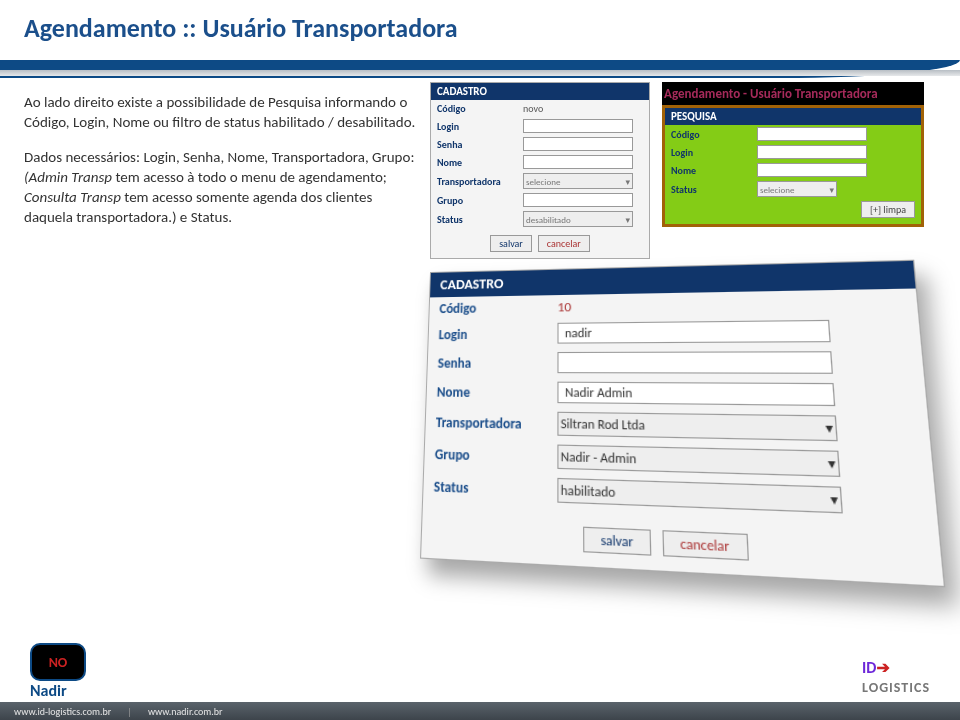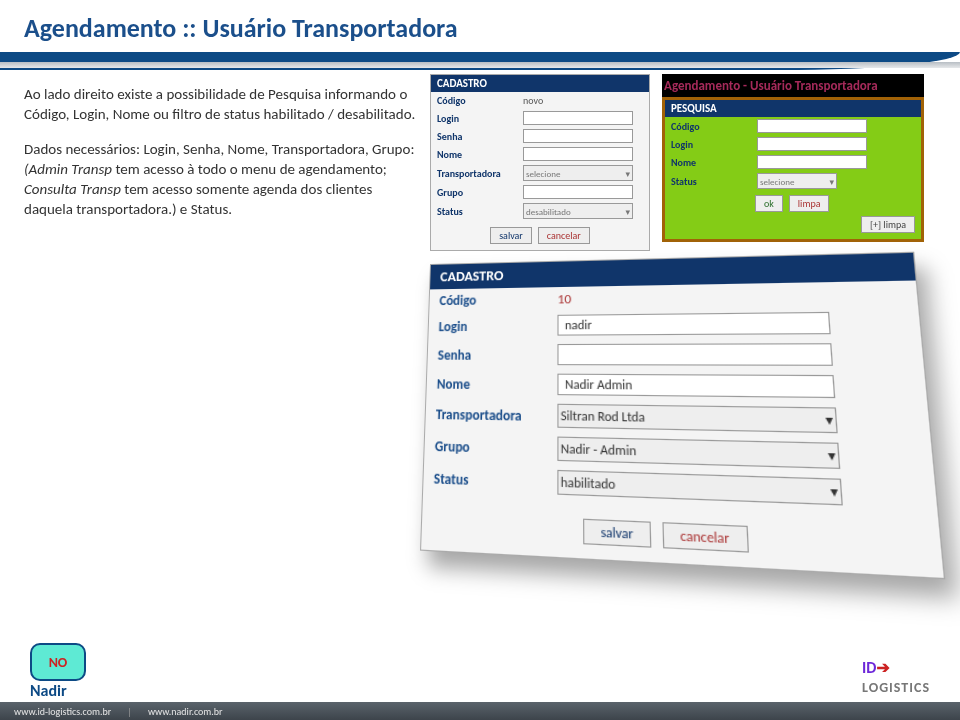--- a/index.html
+++ b/index.html
@@ -1,17 +1,17 @@
 <!DOCTYPE html>
 <html><head>
 <meta charset="utf-8">
 <style>
   *{box-sizing:border-box;margin:0;padding:0;font-family:Calibri,Arial,sans-serif}
   body{width:960px;height:720px;background:#fff;position:relative;overflow:hidden}
-  .title-bar{padding:12px 24px 8px}
+  .title-bar{padding:12px 24px 16px}
   .title{font-size:26px;font-weight:bold;color:#1B4F8B}
   .curve-band{height:18px;background:linear-gradient(#0d4a85,#0d4a85);border-radius:0 0 400px 0/0 0 40px 0;margin-bottom:4px;position:relative}
   .curve-band::after{content:'';position:absolute;left:0;right:0;top:10px;height:6px;background:linear-gradient(#b8bec4,#e6e8ea)}
   .content{position:relative;padding:10px 24px}
   .text-col{width:400px;font-size:15px;color:#333;line-height:1.35}
   .text-col p{margin-bottom:14px}
   .text-col em{font-style:italic}
   .panel{position:absolute;font-size:11px;color:#333;background:#f4f4f4;border:1px solid #aaa}
   .panel-hdr{background:#10356a;color:#fff;font-weight:bold;padding:2px 6px;font-size:11px}
   .row{display:flex;align-items:center;padding:2px 6px;gap:6px}
@@ -32,21 +32,21 @@
   #cad2{top:190px;left:430px;width:440px;transform:perspective(900px) rotateX(14deg) rotateY(-14deg) rotateZ(2deg);transform-origin:top left;box-shadow:8px 14px 18px rgba(0,0,0,.35);font-size:13px;padding-bottom:12px}
   #cad2 .lbl{font-size:13px;width:110px;color:#1a4d8a}
   #cad2 .inp{height:20px;flex:0 0 240px}
   #cad2 .sel{height:22px;flex:0 0 240px;font-size:12px;color:#333}
   #cad2 .row{padding:4px 10px}
   #cad2 .btns{display:flex;gap:10px;justify-content:center;margin-top:16px}
   #cad2 .btn{font-size:12px;padding:3px 14px}
   
   .footer{position:absolute;left:0;right:0;bottom:0;height:64px}
   .logos{position:absolute;left:30px;bottom:20px;display:flex;gap:14px;align-items:flex-end}
-  .logo-box{width:56px;height:38px;border:2px solid #0d4a85;border-radius:10px;display:flex;align-items:center;justify-content:center;font-weight:bold;color:#c22;font-size:14px;background:#5eead4}
+  .logo-box{width:56px;height:38px;border:2px solid #0d4a85;border-radius:10px;display:flex;align-items:center;justify-content:center;font-weight:bold;color:#c22;font-size:14px;background:#000000}
   .nadir-txt{font-size:16px;font-weight:bold;color:#0d4a85}
   .idlog{position:absolute;right:30px;bottom:24px;font-weight:bold;color:#777;font-size:16px}
   .idlog .id{color:#6d28d9}
   .idlog .arrow{color:#c22}
   .foot-bar{position:absolute;left:0;right:0;bottom:0;height:18px;background:linear-gradient(#5a636b,#3d444b);color:#e4e4e4;font-size:10px;display:flex;align-items:center;padding:0 14px;gap:16px}
   .foot-bar .divider{color:#999}
 </style>
 </head>
 <body>
 
@@ -122,24 +122,20 @@
           <span class="lbl">Nome</span>
           <span class="inp"></span>
         </div>
       <div class="row">
           <span class="lbl">Status</span>
           <span class="sel" style="flex:0 0 80px">
             <span>selecione</span>
             <span>▾</span>
           </span>
         </div>
-      <div class="row" style="justify-content:flex-start;gap:6px;padding:4px 6px 2px 90px">
-        <span class="btn green">ok</span>
-        <span class="btn red">limpa</span>
-      </div>
       <div class="row" style="justify-content:flex-end;padding:2px 6px 6px">
         <span class="btn">[+] limpa</span>
       </div>
     </div>
   </div>
 
   <div id="cad2" class="panel">
     <div class="panel-hdr" style="font-size:14px;padding:4px 10px">CADASTRO</div>
     <div class="row">
         <span class="lbl">Código</span>

